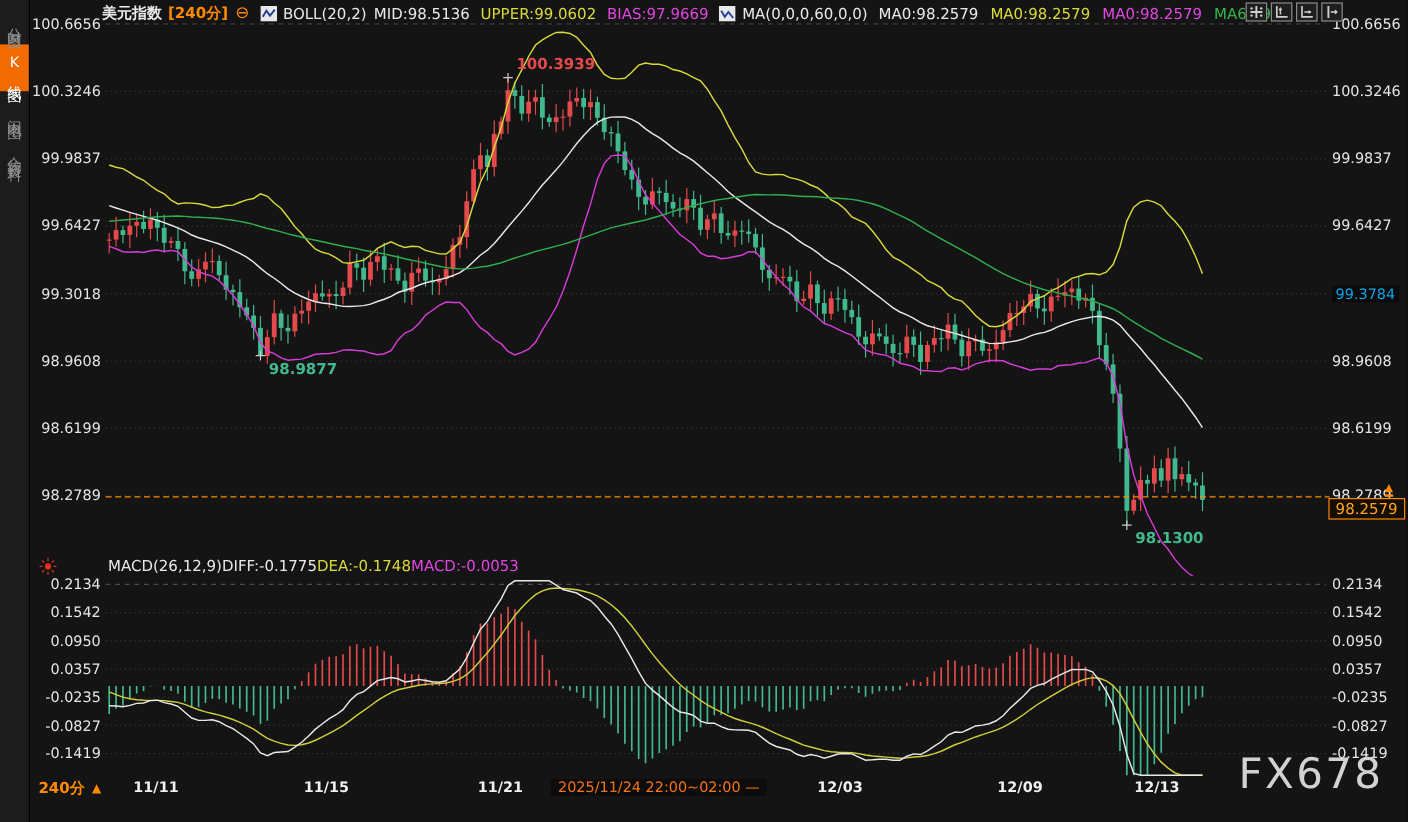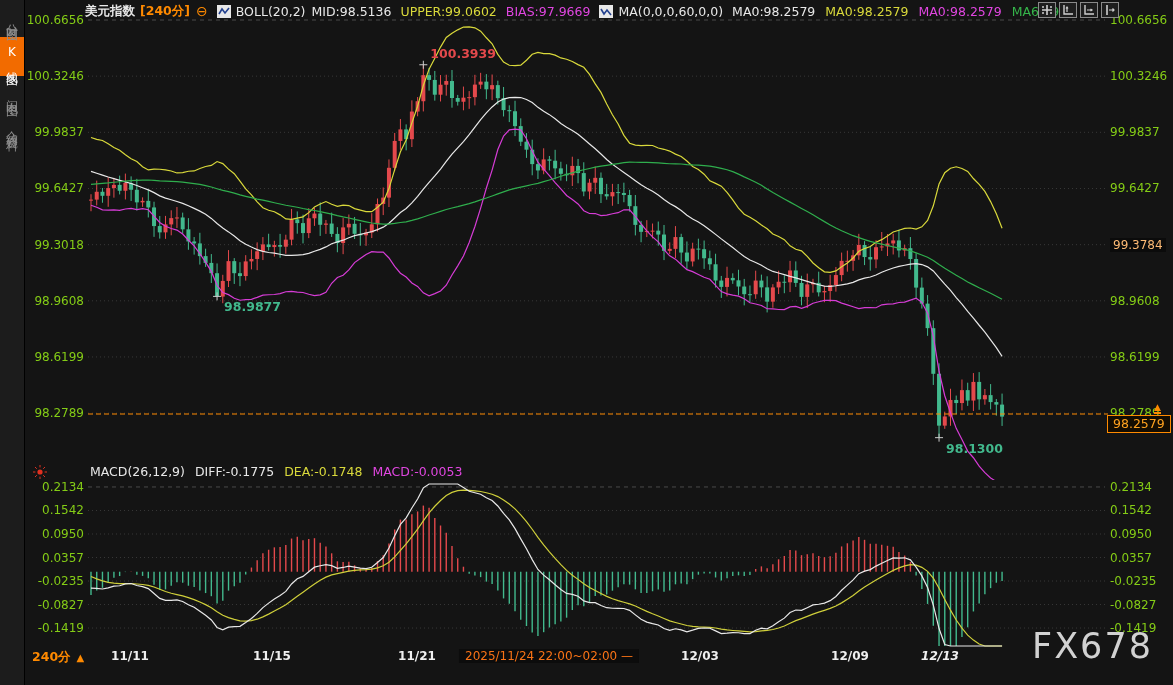--- a/index.html
+++ b/index.html
@@ -18,30 +18,30 @@
   #topbar .b{font-weight:bold;}
   .orange{color:#ff8a00;}
   .yellow{color:#d9d93b;}
   .magenta{color:#e046e0;}
   #topbar .seg{display:inline-block;}
   .ind-icon{width:14px;height:13px;display:inline-block;}
   #layout-buttons{position:absolute;left:1038px;top:2px;display:flex;gap:3px;z-index:11;}
   .lay-btn{width:16px;height:14px;background:#1e1e1e;border:1px solid #8a8a8a;display:flex;align-items:center;justify-content:center;cursor:pointer;}
 
   
-  .ylab{position:absolute;left:26px;width:58px;text-align:right;font-size:12px;color:#84cc16;height:14px;line-height:14px;z-index:6;}
+  .ylab{position:absolute;left:26px;width:58px;text-align:right;font-size:12px;color:#e5e5e5;height:14px;line-height:14px;z-index:6;}
   .ylab.right{left:1110px;text-align:left;width:62px;}
-  .ylab.hl{color:#fdba74;background:#0b0b0b;padding:0 3px;width:auto;}
+  .ylab.hl{color:#0ea5e9;background:#0b0b0b;padding:0 3px;width:auto;}
   #price-tag{position:absolute;left:1107px;top:415px;border:1px solid #ff8a00;color:#ffa21f;
     font-size:12.5px;padding:0 5px;height:16px;line-height:16px;background:#140d02;z-index:8;}
   #price-marker{position:absolute;left:1154px;top:403px;color:#ff8a00;font-size:9px;line-height:9px;
     border-bottom:2px solid #ff8a00;padding-bottom:0px;z-index:8;}
 
   
-  #macd-header{position:absolute;left:90px;top:464px;height:16px;display:flex;gap:10px;font-size:12.5px;color:#e8e8e8;z-index:7;white-space:nowrap;}
+  #macd-header{position:absolute;left:90px;top:464px;height:16px;display:flex;gap:0;font-size:12.5px;color:#e8e8e8;z-index:7;white-space:nowrap;}
   #live-dot{position:absolute;left:32px;top:464px;width:16px;height:16px;z-index:7;}
 
   
   svg.panel{position:absolute;left:0;z-index:1;}
   #price-svg{top:0;}
   #macd-svg{top:480px;}
 
   
   #xaxis-row{position:absolute;left:24px;right:0;top:648px;height:18px;z-index:7;}
   .xtick{position:absolute;top:1px;transform:translateX(-50%);font-size:12px;font-weight:700;color:#f0f0f0;white-space:nowrap;}
@@ -705,19 +705,19 @@
   <div id="xaxis-row">
     <span id="period-label">
       <span>240分</span>
       <span style="font-size:10px;">▲</span>
     </span>
   <span class="xtick" style="left: 106px;">11/11</span>
       <span class="xtick" style="left: 248px;">11/15</span>
       <span class="xtick" style="left: 393px;">11/21</span>
       <span class="xtick" style="left: 676px;">12/03</span>
       <span class="xtick" style="left: 826px;">12/09</span>
-      <span class="xtick" style="left: 916px; font-style: italic;">12/13</span>
+      <span class="xtick" style="left: 940px;">12/13</span>
       <span class="xtick hl" style="left: 525px;">2025/11/24 22:00~02:00 —</span>
     </div>
 
 
   <div id="watermark">FX678</div>
 </div>
 
 </body></html>

